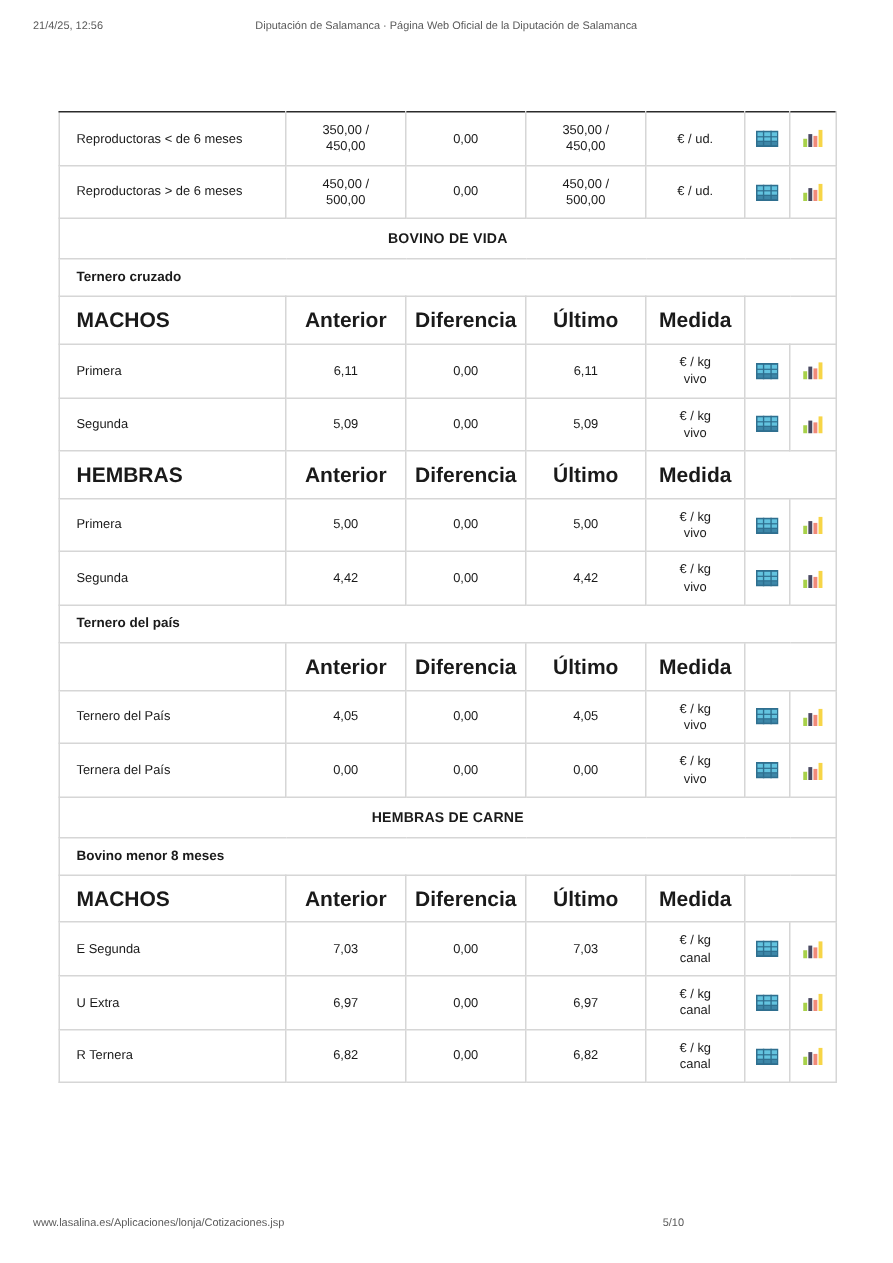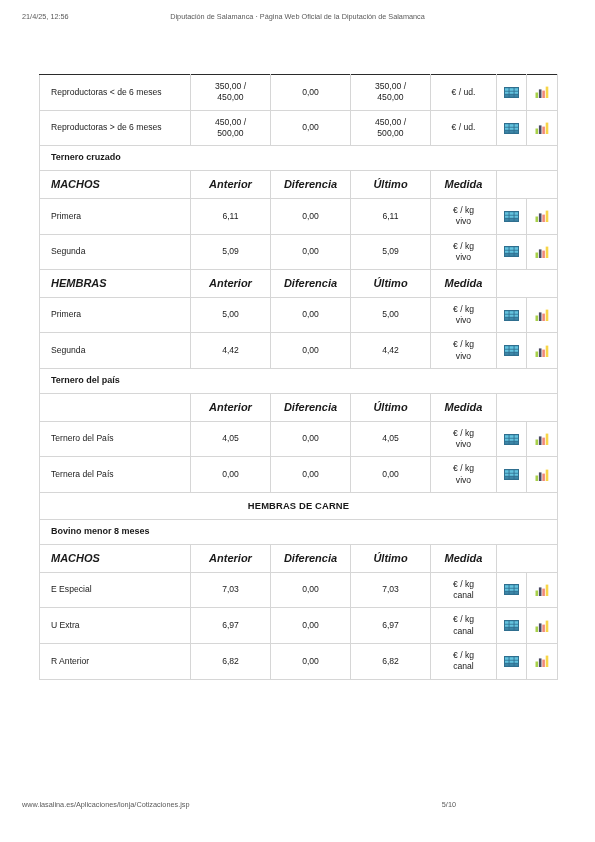--- a/index.html
+++ b/index.html
@@ -37,21 +37,21 @@
     left: 0;
     top: 0;
     width: 595px;
     text-align: center;
     white-space: nowrap;
   }
 
   
   .page-footer {
     position: absolute;
-    bottom: 28px;
+    bottom: 18px;
     left: 0;
     width: 478px;
     height: 14px;
     font-size: 7.3px;
     color: #5a5a5a;
   }
   .page-footer .ftr-url {
     position: absolute;
     left: 22px;
     top: 0;
@@ -120,23 +120,22 @@
     min-height: 26px;
   }
   .sub-title .cell {
     justify-content: flex-start;
     font-weight: bold;
     font-size: 9px;
     min-height: 24px;
     padding-left: 11px;
   }
   .col-head .cell {
-    font-style: italic;
     font-weight: bold;
-    font-size: 11px;
+    font-size: 14px;
     min-height: 26px;
   }
   .col-head .cell.left { padding-left: 11px; }
 
   .twoline { white-space: pre-line; }
 
   
   .icon-wrap {
     display: flex;
     align-items: center;
@@ -249,20 +248,25 @@
             <div class="icon-wrap">
               <svg class="ic-chart" viewBox="0 0 14 12">
                 <rect x="0.5" y="6.5" width="2.6" height="5.5" fill="#a8d14a"></rect>
                 <rect x="3.9" y="3.4" width="2.6" height="8.6" fill="#4a4a63"></rect>
                 <rect x="7.3" y="4.6" width="2.6" height="7.4" fill="#f08a7a"></rect>
                 <rect x="10.7" y="0.6" width="2.6" height="11.4" fill="#f7d547"></rect>
               </svg>
             </div>
           </td>
         </tr>
+        <tr class=" band-title">
+          <td colspan="7">
+            <div class="cell center">BOVINO DE VIDA</div>
+          </td>
+        </tr>
         <tr class=" sub-title">
           <td colspan="7">
             <div class="cell left">Ternero cruzado</div>
           </td>
         </tr>
         <tr class=" col-head">
           <td>
             <div class="cell left">MACHOS</div>
           </td>
           <td>
@@ -591,21 +595,21 @@
           </td>
           <td>
             <div class="cell center">Medida</div>
           </td>
           <td colspan="2">
             <div class="cell center"></div>
           </td>
         </tr>
         <tr class=" r-item">
           <td>
-            <div class="cell left">E Especial</div>
+            <div class="cell left">E Segunda</div>
           </td>
           <td>
             <div class="cell center twoline">7,03</div>
           </td>
           <td>
             <div class="cell center twoline">0,00</div>
           </td>
           <td>
             <div class="cell center twoline">7,03</div>
           </td>
@@ -671,21 +675,21 @@
                 <rect x="0.5" y="6.5" width="2.6" height="5.5" fill="#a8d14a"></rect>
                 <rect x="3.9" y="3.4" width="2.6" height="8.6" fill="#4a4a63"></rect>
                 <rect x="7.3" y="4.6" width="2.6" height="7.4" fill="#f08a7a"></rect>
                 <rect x="10.7" y="0.6" width="2.6" height="11.4" fill="#f7d547"></rect>
               </svg>
             </div>
           </td>
         </tr>
         <tr class=" r-item">
           <td>
-            <div class="cell left">R Anterior</div>
+            <div class="cell left">R Ternera</div>
           </td>
           <td>
             <div class="cell center twoline">6,82</div>
           </td>
           <td>
             <div class="cell center twoline">0,00</div>
           </td>
           <td>
             <div class="cell center twoline">6,82</div>
           </td>

